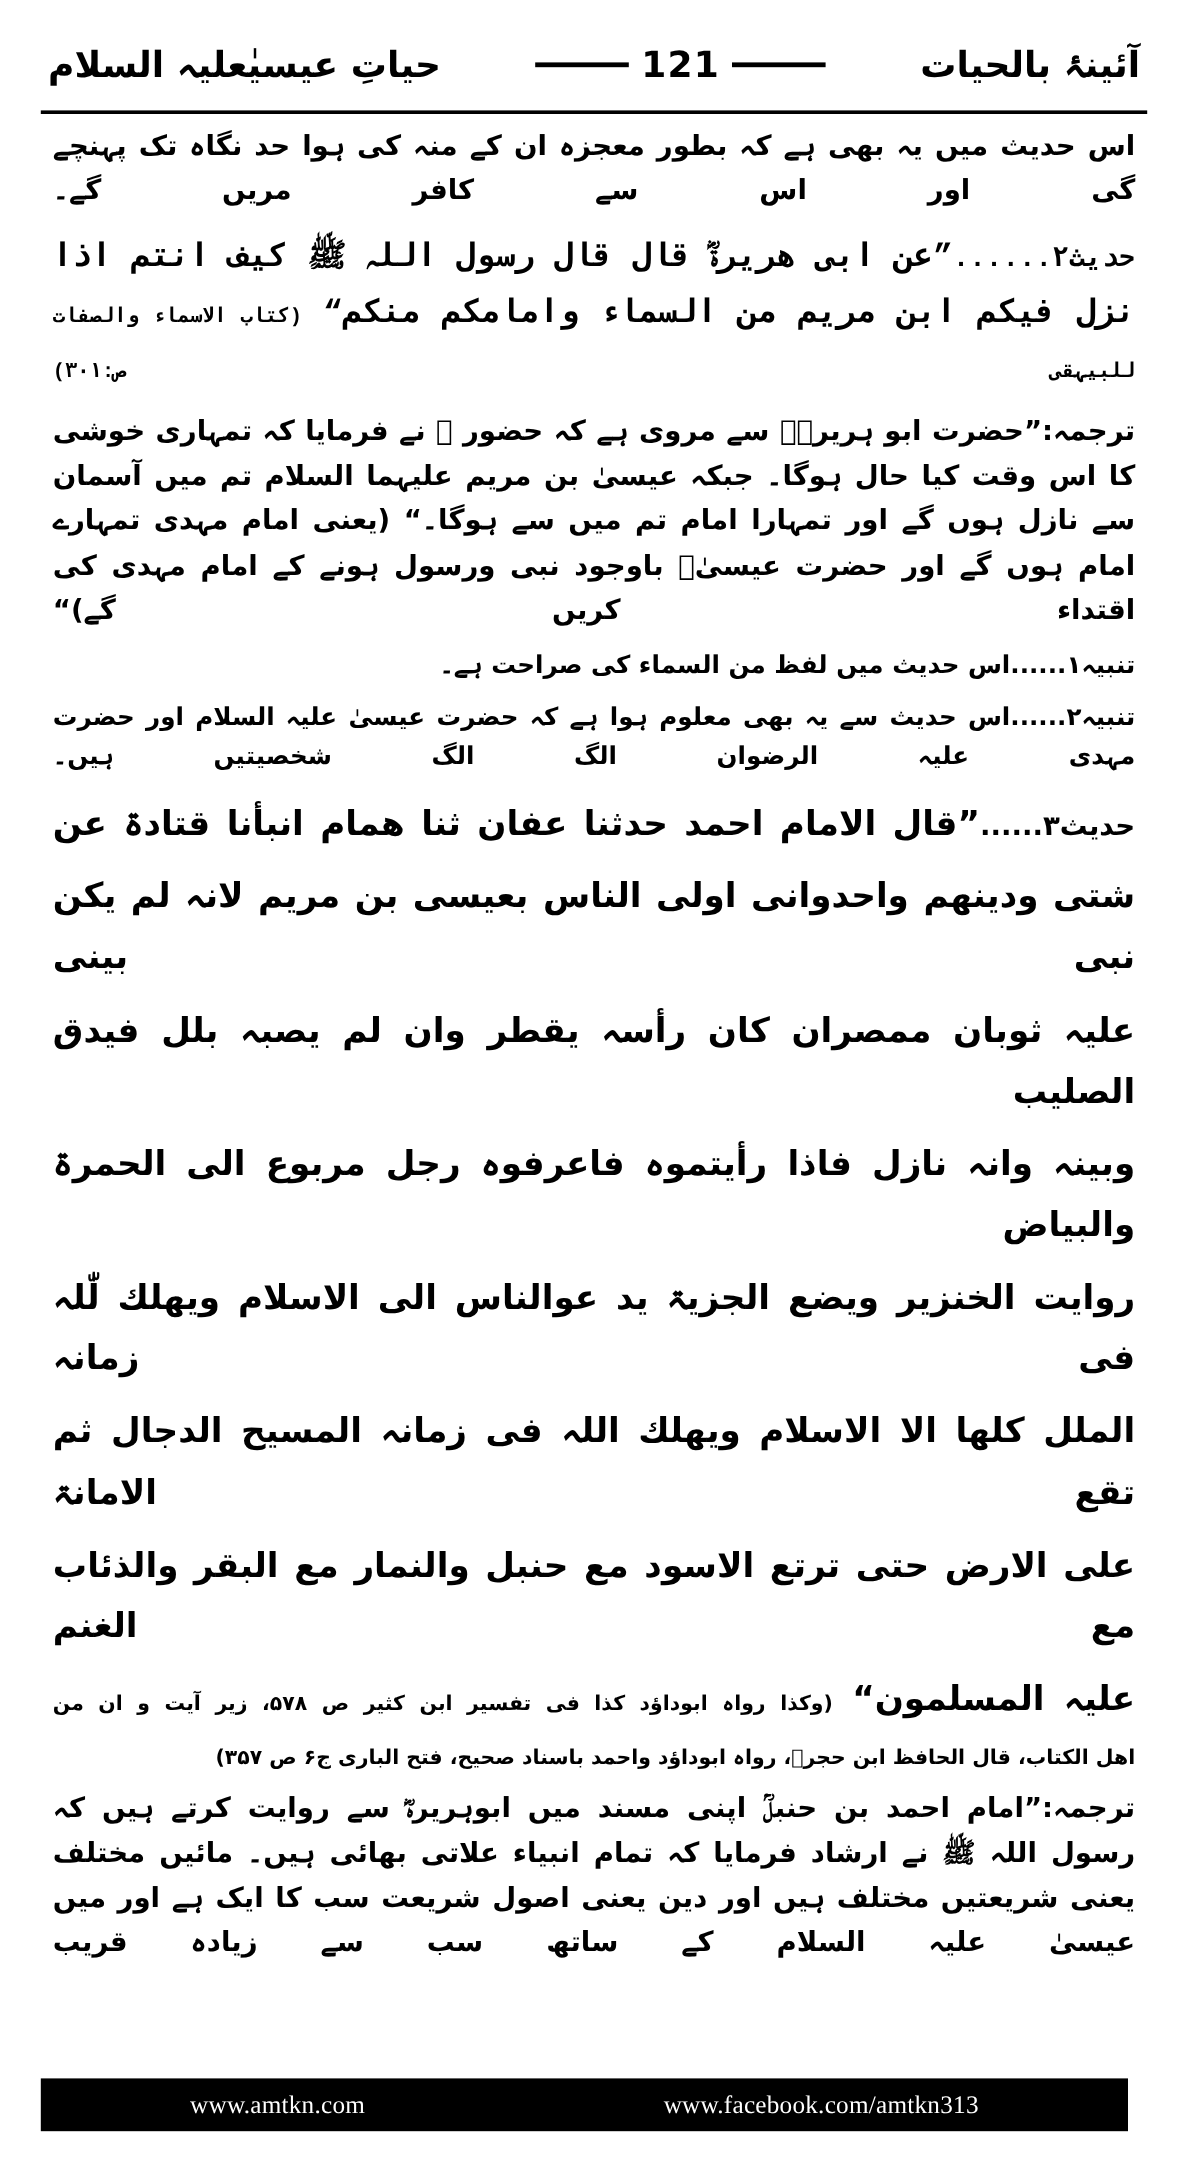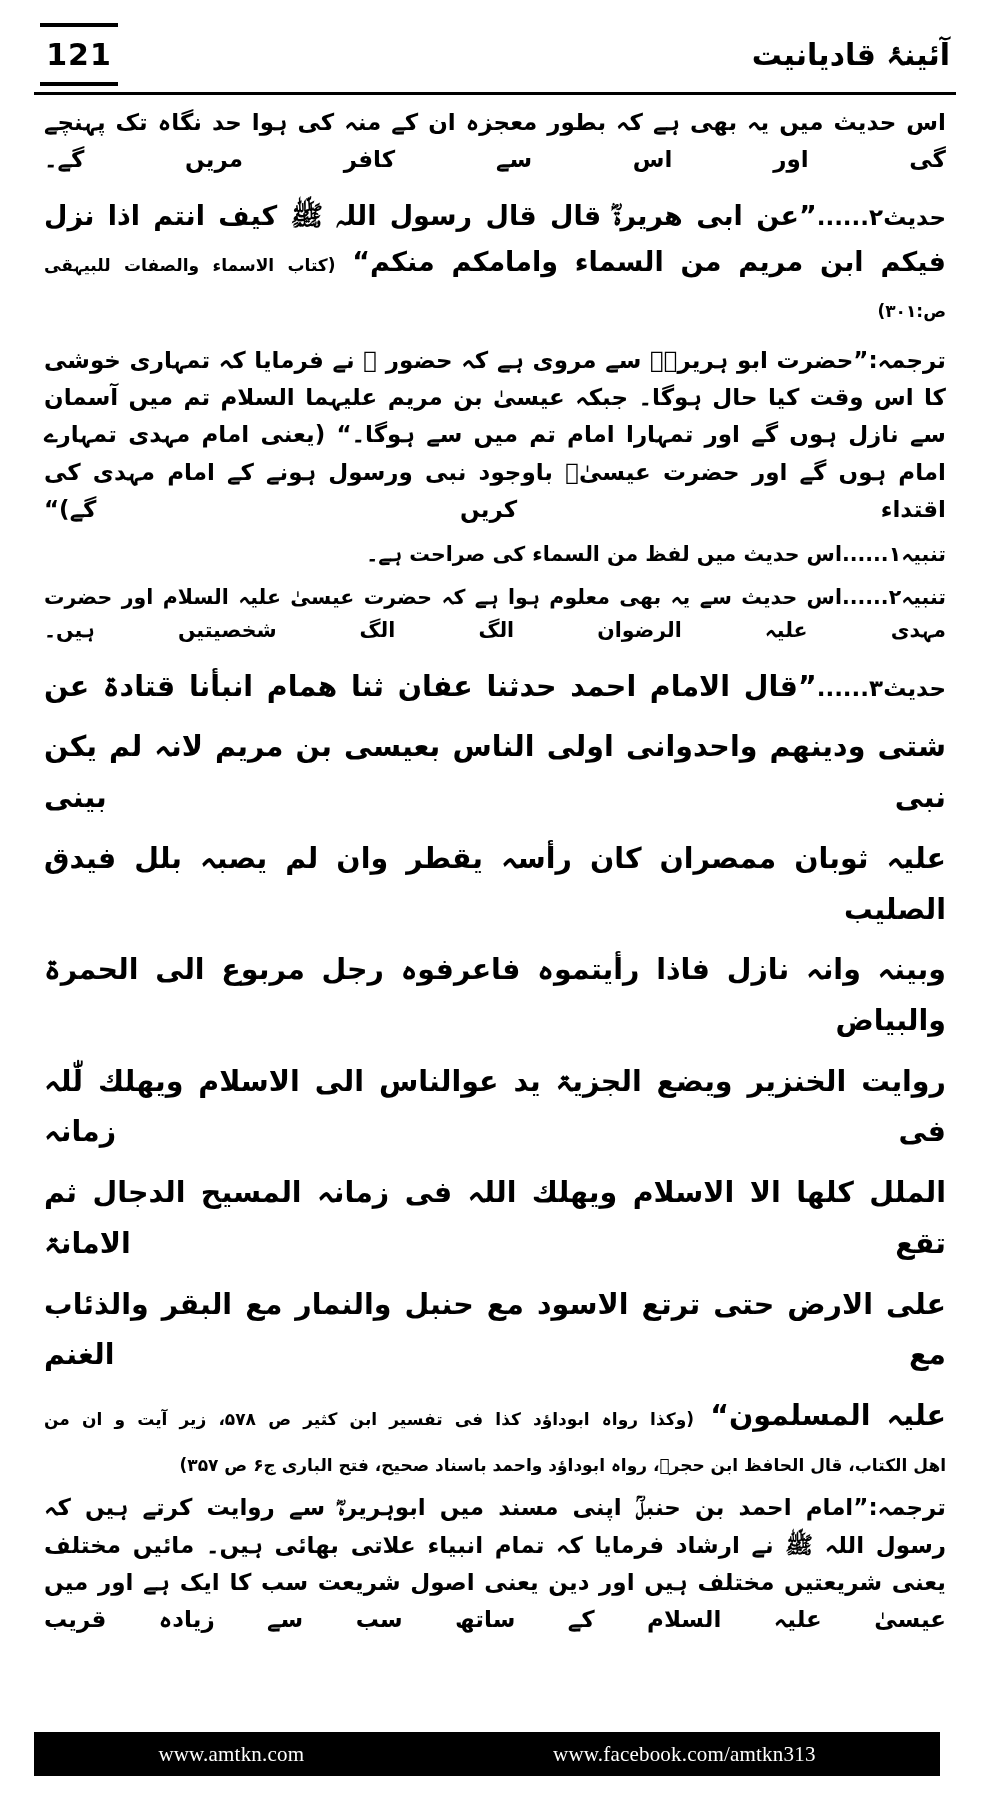--- a/index.html
+++ b/index.html
@@ -33,21 +33,21 @@
   .header-title-right {
     font-size: 30px;
     font-weight: bold;
     line-height: 1.3;
     white-space: nowrap;
     direction: rtl;
     padding-left: 6px;
   }
   .header-center {
     display: flex;
-    flex-direction: column;
+    flex-direction: row;
     align-items: center;
     gap: 10px;
     flex: 0 0 auto;
   }
   .rule {
     display: block;
     width: 78px;
     height: 4px;
     background: #000;
   }
@@ -96,20 +96,21 @@
   }
   .urdu-sm {
     font-size: 20.5px;
     font-weight: 600;
   }
   .arabic {
     font-size: 27px;
     font-weight: 600;
     letter-spacing: 0.3px;
     line-height: 1.72;
+    font-family: Liberation Mono, monospace;
   }
   .arabic-lg {
     font-size: 28.5px;
     font-weight: 600;
     line-height: 1.78;
   }
   .label {
     font-weight: bold;
   }
   .dots {
@@ -157,29 +158,32 @@
     letter-spacing: 0.2px;
   }
 </style>
 </head>
 <body>
 
 <div class="page">
 
   <div class="header">
     <div class="header-title-right">
-      <span>آئینۂ قادیانیت</span>
+      <span>آئینۂ بالحیات</span>
     </div>
 
     <div class="header-center">
       <span class="rule"></span>
       <span class="page-number">121</span>
       <span class="rule"></span>
     </div>
 
+    <div class="header-title-left">
+      <span>حیاتِ عیسیٰ</span><span class="sup">علیہ السلام</span>
+    </div>
   </div>
 
   <div class="header-divider"></div>
 
   <div class="body">
 
     <p class="para urdu">اس حدیث میں یہ بھی ہے کہ بطور معجزہ ان کے منہ کی ہوا حد نگاہ تک پہنچے گی اور اس سے کافر مریں گے۔</p>
 
     <p class="para arabic hadith-block">
       <span class="label urdu">حدیث۲</span><span class="dots urdu">......</span><span>”عن ابی ھریرۃؓ قال قال رسول اللہ ﷺ کیف انتم اذا نزل فیکم ابن مریم من السماء وامامکم منکم“</span>

